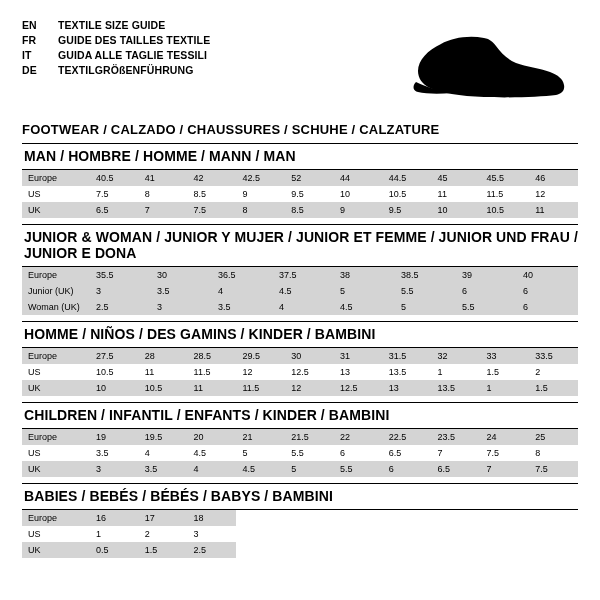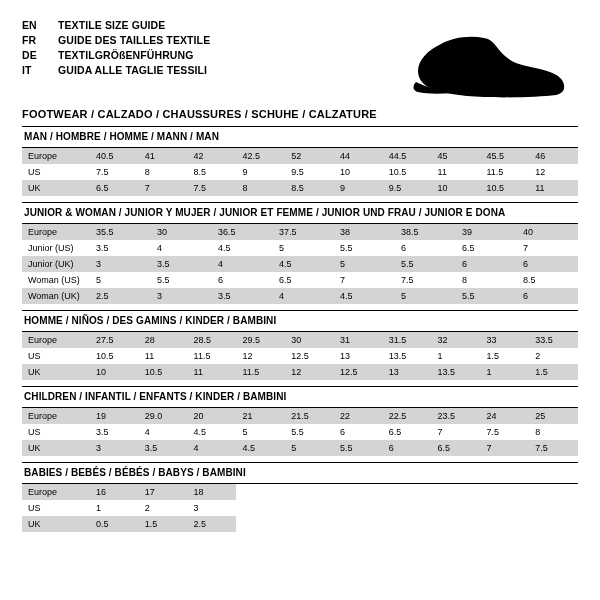--- a/index.html
+++ b/index.html
@@ -50,31 +50,32 @@
 
   .shoe-wrap {
     width: 190px;
     height: 92px;
     position: relative;
     margin-right: 8px;
   }
   .shoe-wrap svg { display: block; }
 
   .footwear-title {
-    font-size: 11px;
+    margin-top: 14px;
+    font-size: 13px;
     font-weight: bold;
     letter-spacing: 0.2px;
   }
 
   
   .section {
     margin-top: 6px;
   }
   .section-title {
-    font-size: 10px;
+    font-size: 14px;
     font-weight: bold;
     padding: 4px 0 5px 2px;
     letter-spacing: 0.1px;
   }
   table {
     border-collapse: collapse;
     width: 100%;
     table-layout: fixed;
   }
   td {
@@ -111,26 +112,26 @@
     <div class="lang-block">
       <div class="lang-row">
         <span class="lang-code">EN</span>
         <span class="lang-text">TEXTILE SIZE GUIDE</span>
       </div>
       <div class="lang-row">
         <span class="lang-code">FR</span>
         <span class="lang-text">GUIDE DES TAILLES TEXTILE</span>
       </div>
       <div class="lang-row">
+        <span class="lang-code">IT</span>
+        <span class="lang-text">GUIDA ALLE TAGLIE TESSILI</span>
+      </div>
+      <div class="lang-row">
         <span class="lang-code">DE</span>
         <span class="lang-text">TEXTILGRÖßENFÜHRUNG</span>
-      </div>
-      <div class="lang-row">
-        <span class="lang-code">IT</span>
-        <span class="lang-text">GUIDA ALLE TAGLIE TESSILI</span>
       </div>
     </div>
 
     <div class="shoe-wrap">
       <svg viewBox="0 0 190 92" width="190" height="92" aria-hidden="true">
         <path fill="#000000" d="M61,28 C72,22 88,19 104,22 C110,23 113,26 116,30 C121,37 127,43 136,47
                  C146,51 160,52 170,56 C178,59 183,63 184,69 C185,74 182,78 176,79
                  C160,81 128,82 104,81 C80,80 60,77 50,72 C42,68 38,62 38,55
                  C38,44 48,34 61,28 Z"></path>
         <path fill="#000000" d="M36,66 C44,70 56,74 72,77 C60,78 46,78 38,76 C33,75 32,70 36,66 Z"></path>
@@ -199,52 +200,30 @@
         <td class="label">Europe</td>
         <td>35.5</td>
         <td>30</td>
         <td>36.5</td>
         <td>37.5</td>
         <td>38</td>
         <td>38.5</td>
         <td>39</td>
         <td>40</td>
       </tr>
-      <tr class="plain">
-        <td class="label">Junior (US)</td>
-        <td>3.5</td>
-        <td>4</td>
-        <td>4.5</td>
-        <td>5</td>
-        <td>5.5</td>
-        <td>6</td>
-        <td>6.5</td>
-        <td>7</td>
-      </tr>
       <tr class="shaded">
         <td class="label">Junior (UK)</td>
         <td>3</td>
         <td>3.5</td>
         <td>4</td>
         <td>4.5</td>
         <td>5</td>
         <td>5.5</td>
         <td>6</td>
         <td>6</td>
-      </tr>
-      <tr class="plain">
-        <td class="label">Woman (US)</td>
-        <td>5</td>
-        <td>5.5</td>
-        <td>6</td>
-        <td>6.5</td>
-        <td>7</td>
-        <td>7.5</td>
-        <td>8</td>
-        <td>8.5</td>
       </tr>
       <tr class="shaded">
         <td class="label">Woman (UK)</td>
         <td>2.5</td>
         <td>3</td>
         <td>3.5</td>
         <td>4</td>
         <td>4.5</td>
         <td>5</td>
         <td>5.5</td>
@@ -305,21 +284,21 @@
 
   <div class="section">
     <div class="sep"></div>
     <div class="section-title">CHILDREN / INFANTIL / ENFANTS / KINDER / BAMBINI</div>
     <div class="sep"></div>
     <table>
       <tbody>
           <tr class="shaded">
         <td class="label">Europe</td>
         <td>19</td>
-        <td>29.0</td>
+        <td>19.5</td>
         <td>20</td>
         <td>21</td>
         <td>21.5</td>
         <td>22</td>
         <td>22.5</td>
         <td>23.5</td>
         <td>24</td>
         <td>25</td>
       </tr>
       <tr class="plain">

